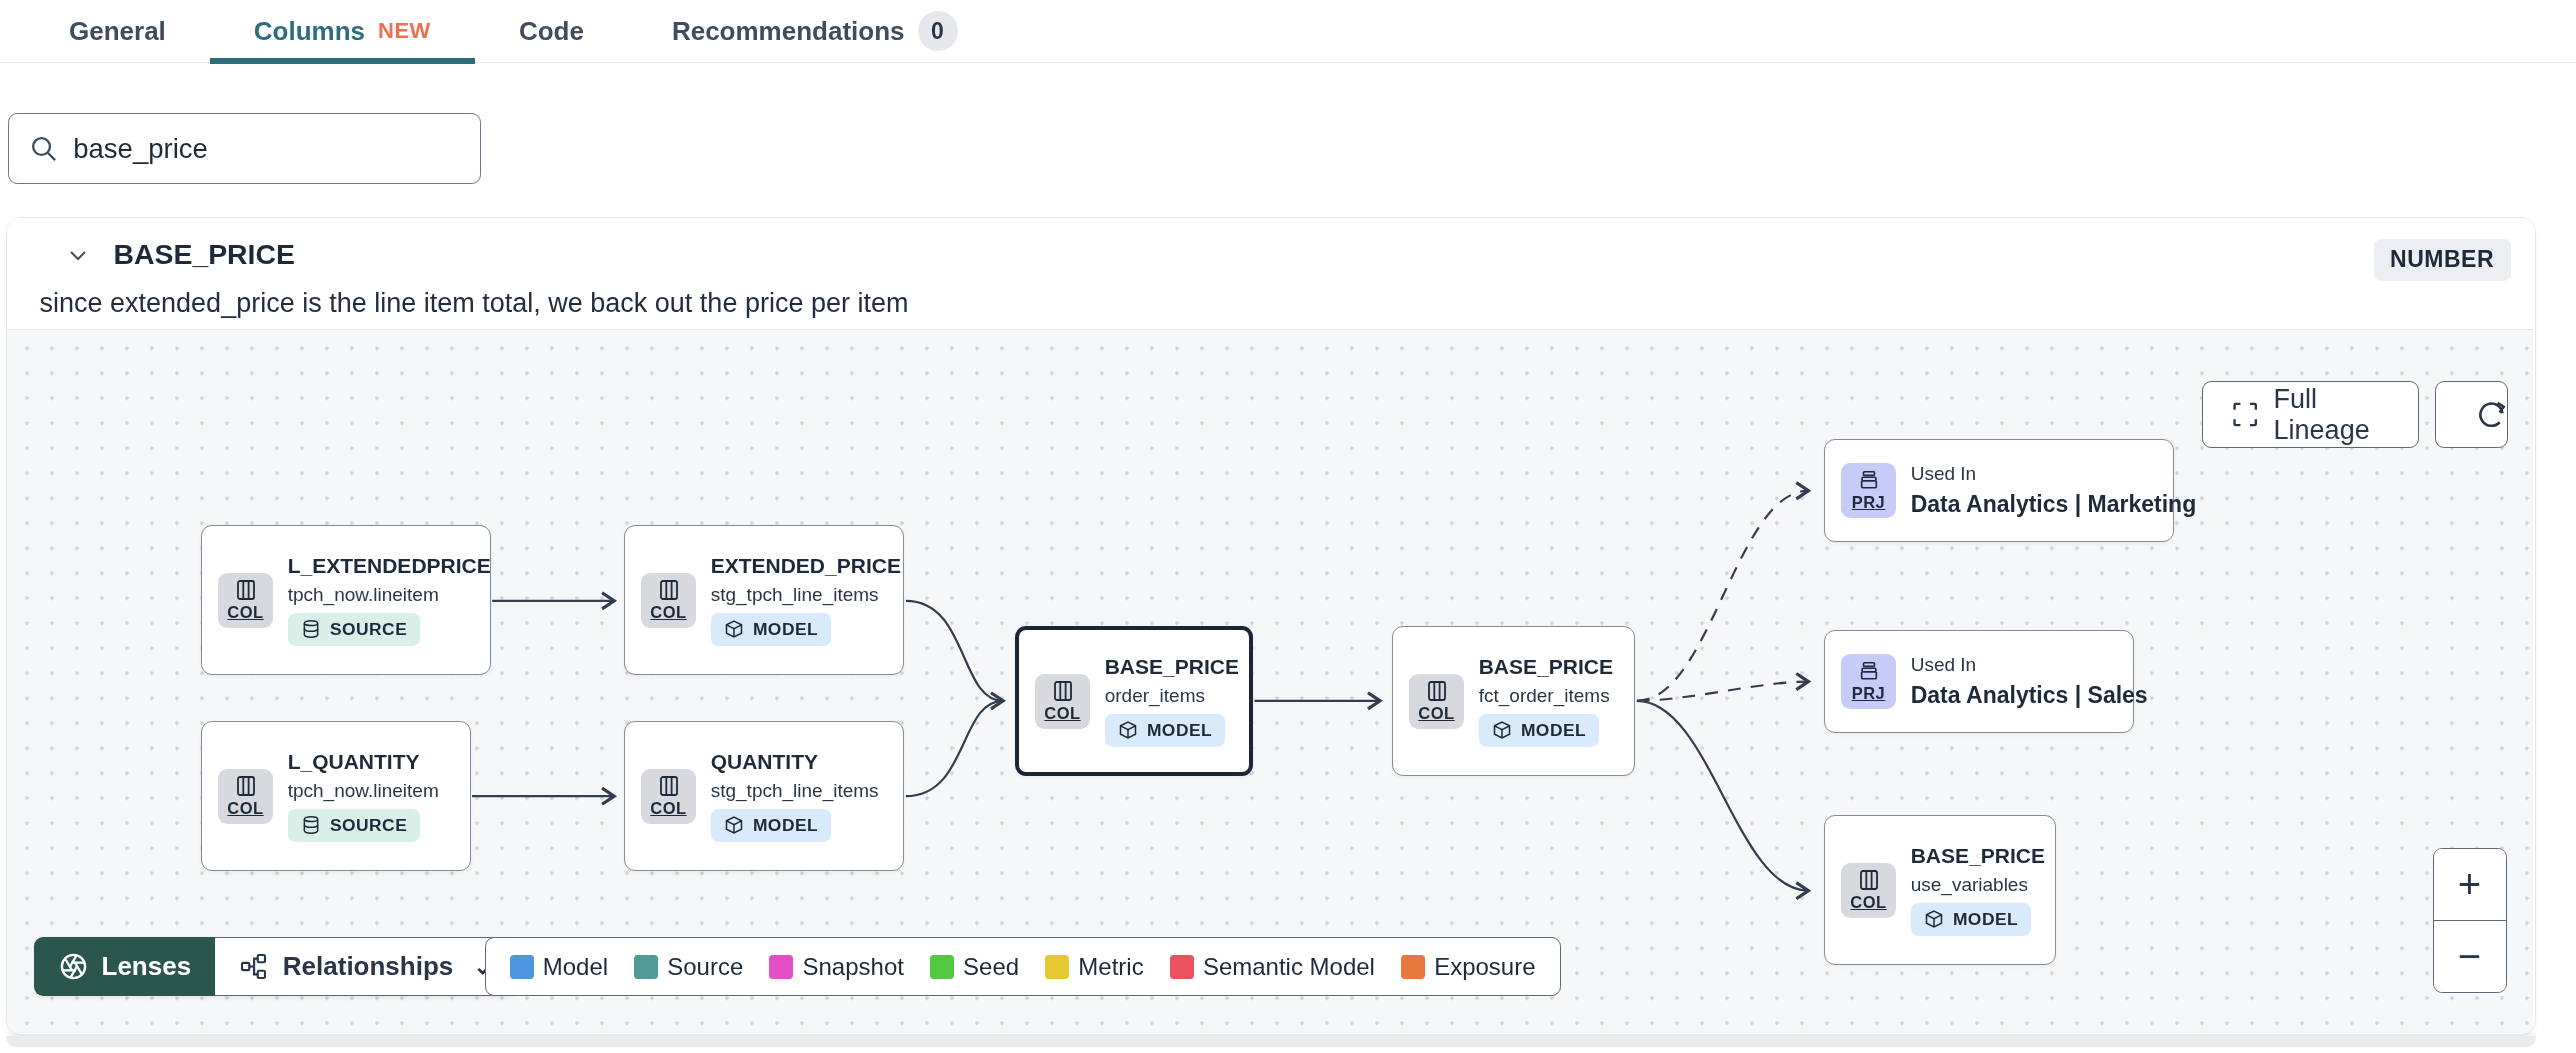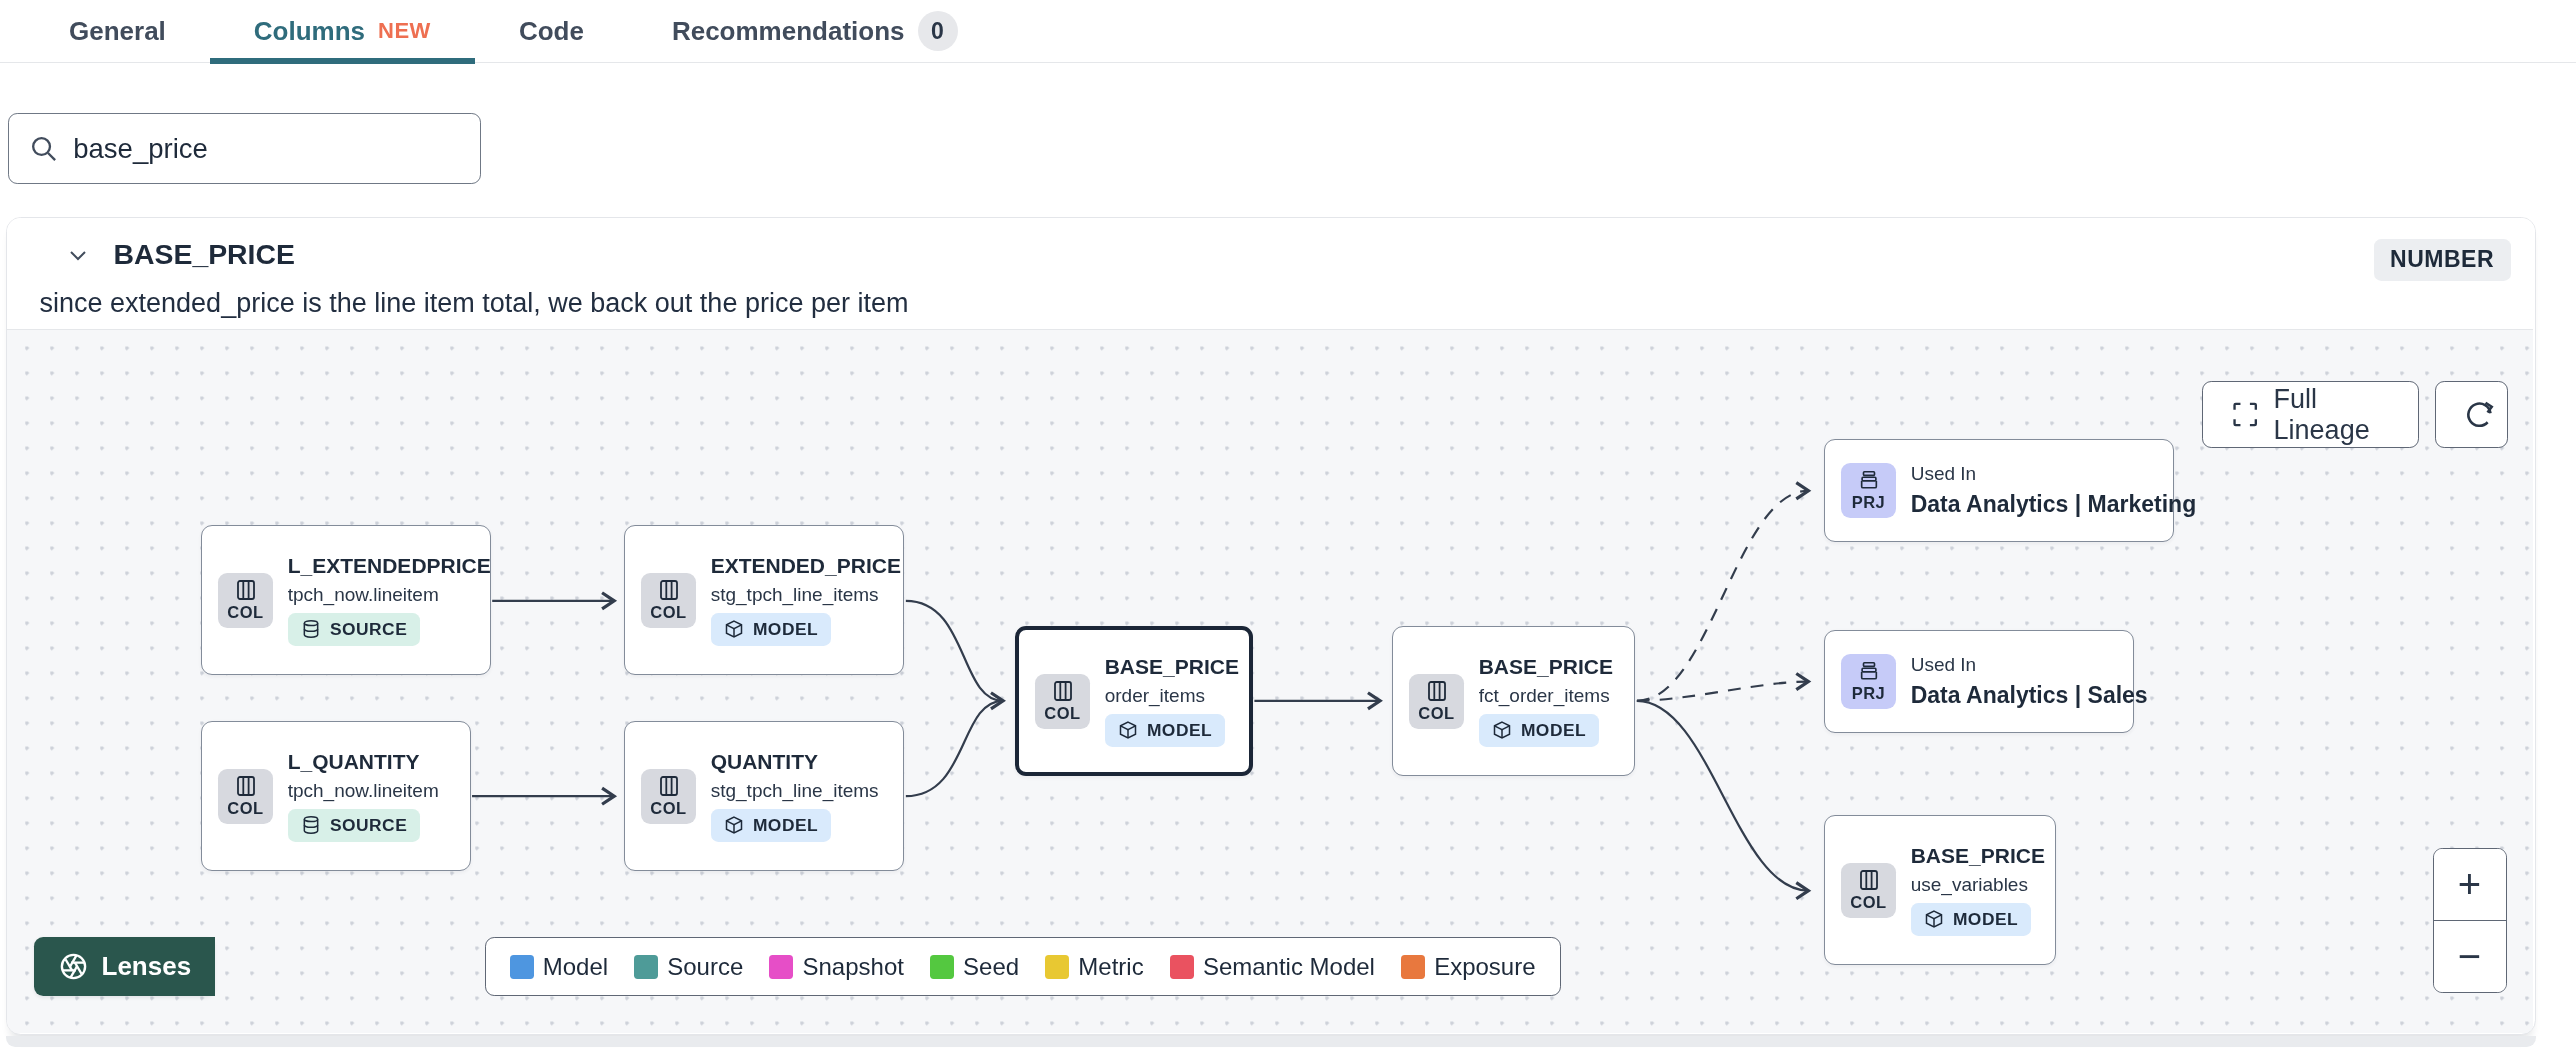--- a/index.html
+++ b/index.html
@@ -47,34 +47,34 @@
   .edges { position:absolute; top:0; left:0; width:2526px; height:704px; }
 
   .node { position:absolute; background:#fff; border:1.8px solid #838c9a; border-radius:11px;
     display:flex; align-items:center; gap:14.7px; padding:0 16.5px;
     box-shadow:0 1.8px 3.7px rgba(30,40,55,0.05); cursor:pointer; }
   .node.selected { border:4.6px solid #1b2637; }
   .chip { flex:0 0 auto; width:55px; height:55px; border-radius:9.2px;
     display:flex; flex-direction:column; align-items:center; justify-content:center; gap:1.8px; }
   .chip-col { background:#d7d9df; }
   .chip-prj { background:#c6cbf8; }
-  .chip .chip-label { font-size:16.5px; font-weight:700; color:#1e2a3a; letter-spacing:0.5px; }
+  .chip .chip-label { font-size:16.5px; font-weight:700; color:#1e2a3a; letter-spacing:0.5px;text-decoration:underline; }
   .node-body { display:flex; flex-direction:column; align-items:flex-start; gap:6.4px; min-width:0; }
   .node-title { font-size:21px; font-weight:700; white-space:nowrap; }
   .node-sub { font-size:19px; color:#2a3647; white-space:nowrap; }
   .node-kicker { font-size:19px; color:#2a3647; }
   .usedin-title { font-size:23px; font-weight:600; white-space:nowrap; }
   .res-badge { display:inline-flex; align-items:center; gap:9.2px; border-radius:7.3px;
     font-size:17.4px; font-weight:700; letter-spacing:0.5px; padding:6.4px 13px; color:#1e2a3a; }
   .res-source { background:#d8f0e8; }
   .res-model { background:#d9eafc; }
 
   
   .btn { background:#fff; border:1.8px solid #5f6775; border-radius:9.2px; color:#2a3647;
-    display:flex; align-items:center; justify-content:flex-start; cursor:pointer;padding-left:28px; }
+    display:flex; align-items:center; justify-content:flex-end; cursor:pointer;padding-left:28px; }
   .full-lineage { position:absolute; top:51px; left:2195px; width:217px; height:67px; gap:14.7px;
     font-size:27px; }
   .refresh { position:absolute; top:51px; left:2428px; width:73px; height:67px; }
   .zoomctrl { position:absolute; top:518px; left:2426px; width:74px; height:145px;
     background:#fff; border:1.8px solid #5f6775; border-radius:9.2px; overflow:hidden;
     display:flex; flex-direction:column; }
   .zoomctrl .zbtn { flex:1; display:flex; align-items:center; justify-content:center;
     font-size:40px; color:#2a3647; cursor:pointer; background:#fff; }
   .zoomctrl .zdiv { height:1.8px; background:#5f6775; }
 
@@ -378,20 +378,32 @@
               <circle cx="12" cy="12" r="9"></circle>
               <line x1="14.3" y1="3.4" x2="9.2" y2="12.3"></line>
               <line x1="20.5" y1="9" x2="10.2" y2="9"></line>
               <line x1="18.2" y1="17.6" x2="13" y2="8.8"></line>
               <line x1="9.7" y1="20.6" x2="14.8" y2="11.7"></line>
               <line x1="3.5" y1="15" x2="13.8" y2="15"></line>
               <line x1="5.8" y1="6.4" x2="11" y2="15.2"></line>
             </svg>
           <span>Lenses</span>
         </div>
+        <div class="rel-btn">
+          <svg width="29" height="29" viewBox="0 0 24 24" fill="none" stroke="#2a3647" stroke-width="1.8">
+              <rect x="2.5" y="9" width="6" height="6" rx="1"></rect>
+              <rect x="15.5" y="2.5" width="6" height="6" rx="1"></rect>
+              <rect x="15.5" y="15.5" width="6" height="6" rx="1"></rect>
+              <path d="M8.5 12h4"></path>
+              <path d="M12.5 12V5.5h3"></path>
+              <path d="M12.5 12v6.5h3"></path>
+            </svg>
+          <span>Relationships</span>
+          <span class="rel-chevron">⌄</span>
+        </div>
       </div>
 
       <div class="legend">
         <span class="legend-item">
           <span class="swatch" style="background-color: rgb(78, 150, 224);"></span>
           <span>Model</span>
         </span>
         <span class="legend-item">
           <span class="swatch" style="background-color: rgb(78, 155, 152);"></span>
           <span>Source</span>

